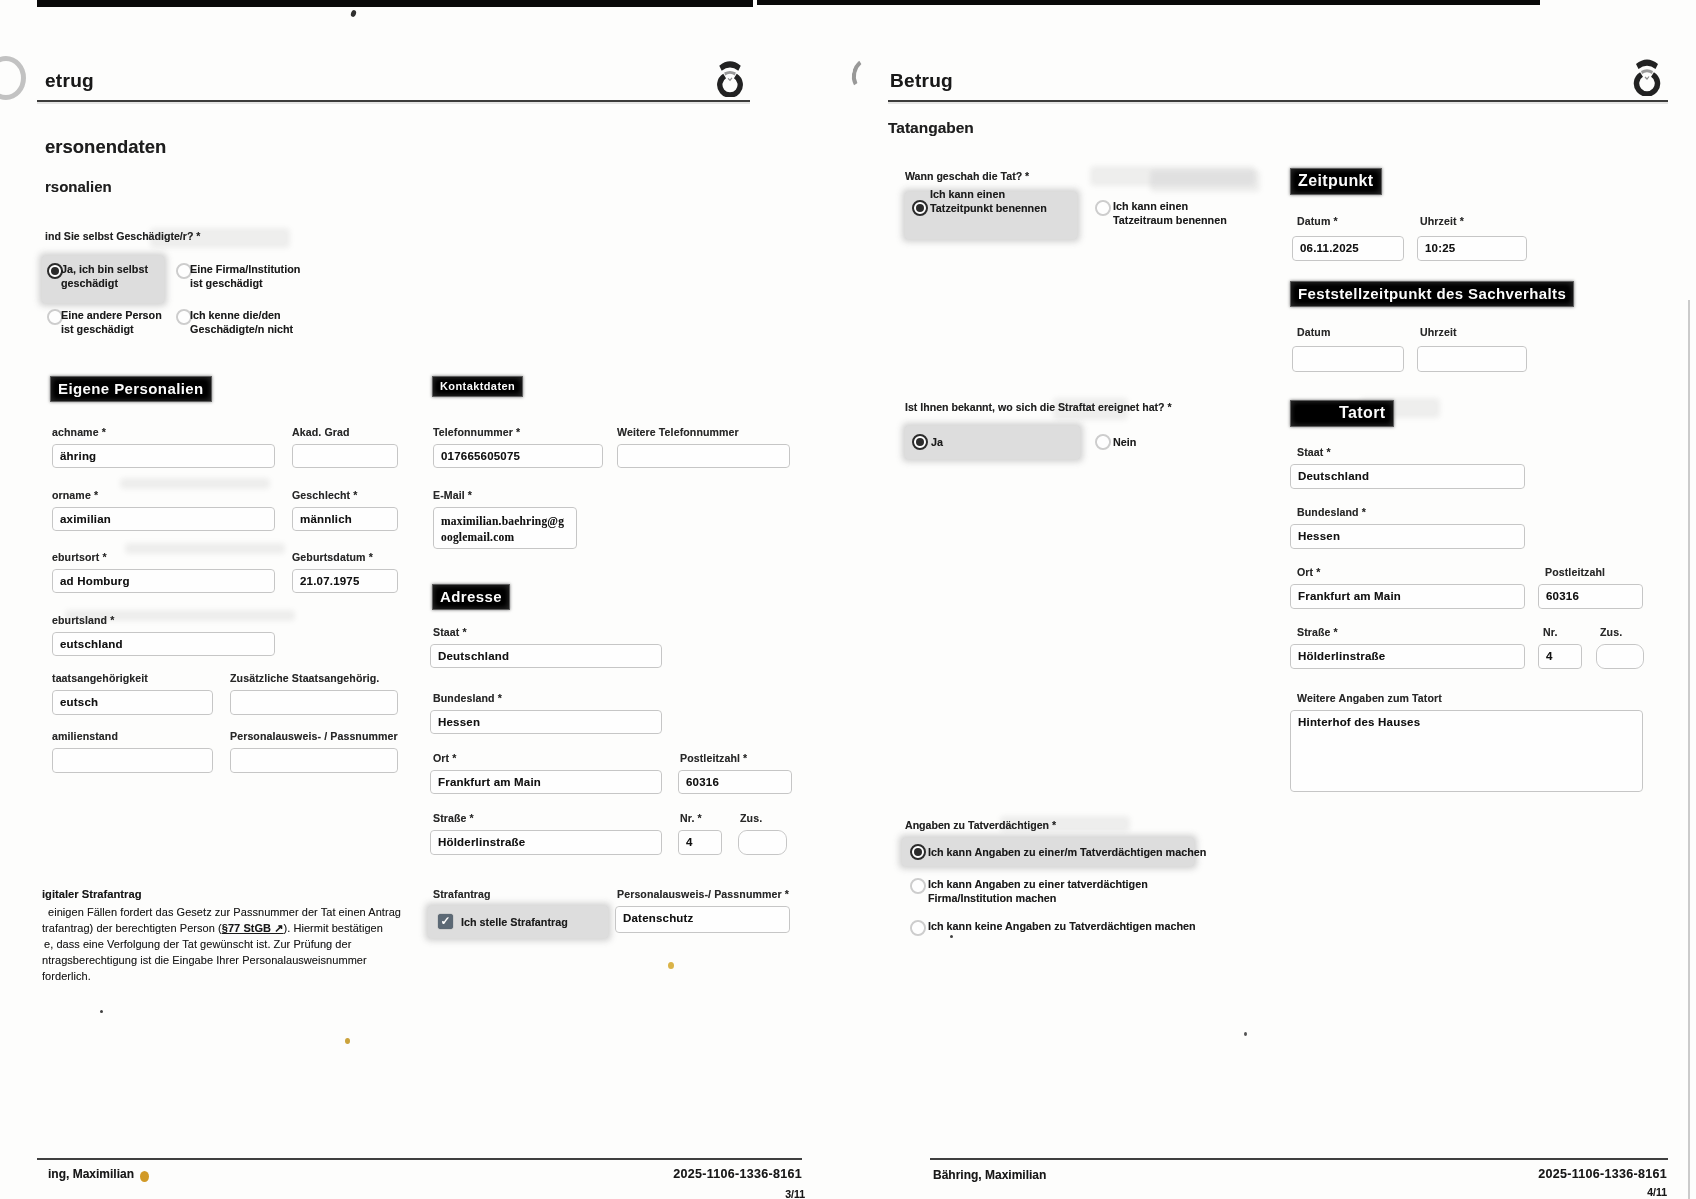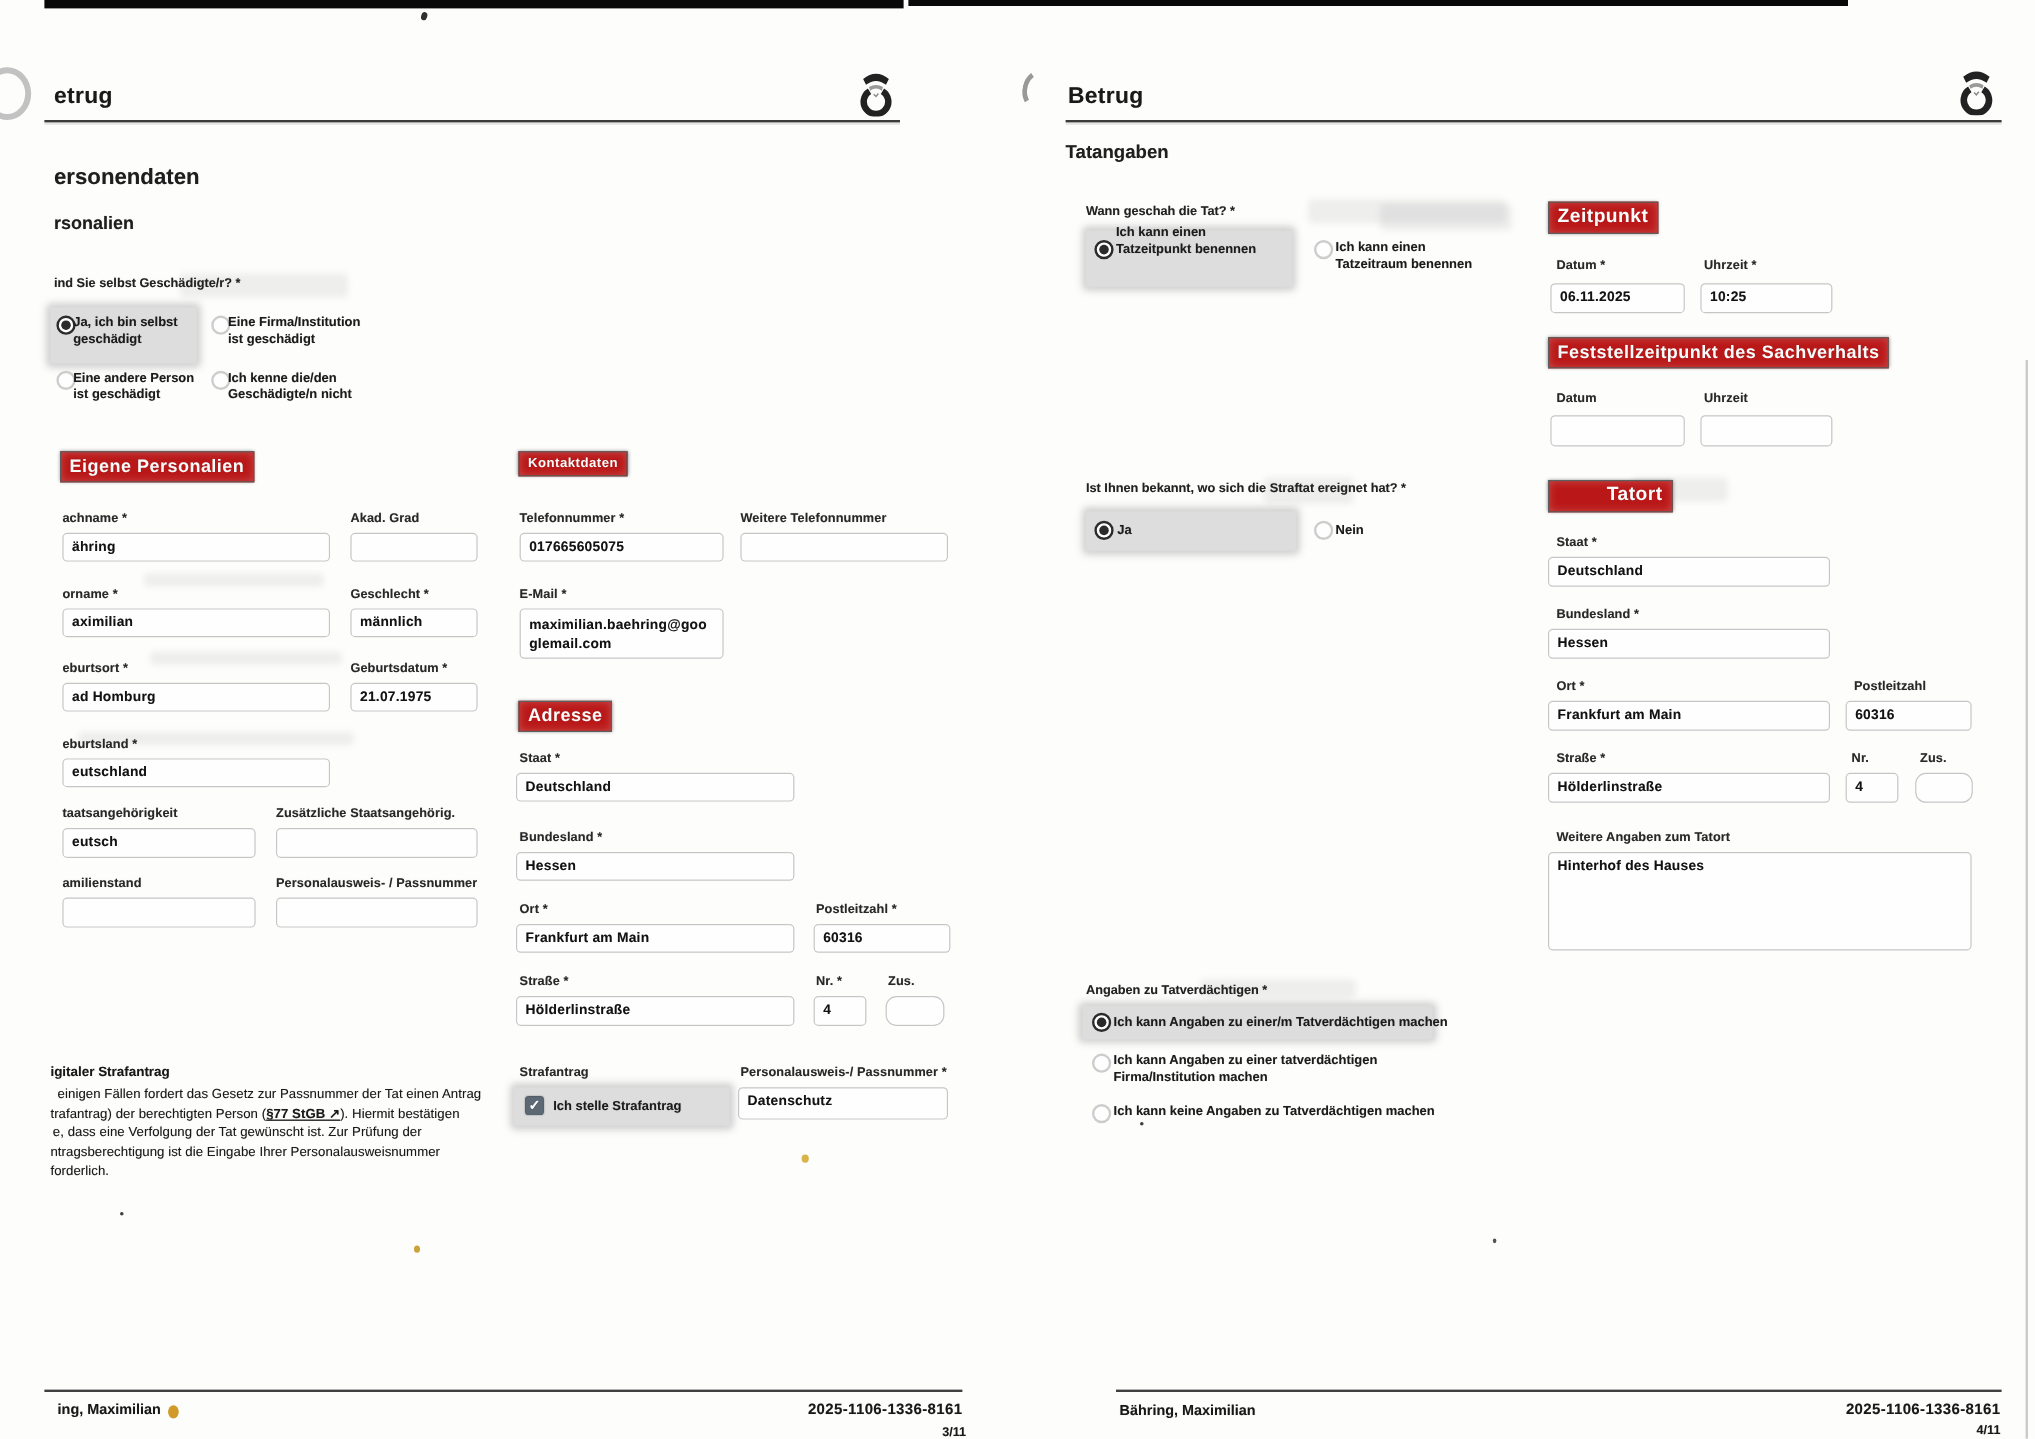--- a/index.html
+++ b/index.html
@@ -6,21 +6,21 @@
   body{width:1696px;height:1199px;background:#fdfdfc;font-family:"Liberation Sans",sans-serif;color:#1c1c1c;position:relative;overflow:hidden;}
   .scan{position:absolute;inset:0;filter:contrast(1.04) brightness(0.995);}
   .abs{position:absolute;}
   .pgtext{text-shadow:0 0 .6px rgba(40,40,40,.38);}
   .title{position:absolute;font-size:19px;font-weight:bold;color:#1d1d1d;letter-spacing:.3px;white-space:nowrap;}
   .h2{position:absolute;font-size:18.5px;font-weight:600;color:#222;white-space:nowrap;}
   .h3{position:absolute;font-size:15px;font-weight:600;color:#232323;white-space:nowrap;}
   .hline{position:absolute;height:2.4px;background:#2b2b2b;opacity:.9;box-shadow:0 2px 0 rgba(130,130,130,.22);}
   .fline{position:absolute;height:2px;background:#333;opacity:.92;}
   .topbar{position:absolute;background:#0e0e0e;}
-  .ghead{position:absolute;background:#b91c1c;color:#f7f7f7;font-weight:bold;padding:3px 7px 4px;letter-spacing:.4px;border:1px solid #606060;box-shadow:0 0 3px rgba(110,110,110,.9), inset 0 0 7px rgba(255,255,255,.22);white-space:nowrap;box-sizing:border-box;}
+  .ghead{position:absolute;background:#000000;color:#f7f7f7;font-weight:bold;padding:3px 7px 4px;letter-spacing:.4px;border:1px solid #606060;box-shadow:0 0 3px rgba(110,110,110,.9), inset 0 0 7px rgba(255,255,255,.22);white-space:nowrap;box-sizing:border-box;}
   .lbl{position:absolute;font-size:10.6px;font-weight:bold;color:#2c2c2c;white-space:nowrap;letter-spacing:.1px;}
   .q{position:absolute;font-size:10.6px;font-weight:bold;color:#262626;white-space:nowrap;}
   .box{position:absolute;border:1.6px solid #c4c4c4;border-radius:4px;background:#fff;box-sizing:border-box;font-size:11.5px;font-weight:bold;color:#161616;padding:5px 7px 0;overflow:hidden;letter-spacing:.2px;}
   .selbg{position:absolute;background:#dadada;box-shadow:0 0 6px 3px rgba(203,203,203,.9);border-radius:2px;}
   .rb{position:absolute;width:12px;height:12px;border-radius:50%;background:#fff;}
   .rb.on{border:2.6px solid #2e2e2e;}
   .rb.on::after{content:"";position:absolute;inset:2px;background:#2e2e2e;border-radius:50%;}
   .rb.off{border:2px solid #cbcbcb;}
   .olbl{position:absolute;font-size:10.8px;font-weight:bold;color:#1f1f1f;line-height:1.3;}
   .cb{position:absolute;width:15px;height:15px;border-radius:3px;background:#5e6a76;box-shadow:0 0 1px #3c454e;}
@@ -120,21 +120,21 @@
   <div class="box" style="left:52px;top:748px;width:161px;height:25px;"></div>
   <div class="lbl" style="left:230px;top:730px;">Personalausweis- / Passnummer</div>
   <div class="box" style="left:230px;top:748px;width:168px;height:25px;"></div>
 
   <div class="ghead" style="left:432px;top:376px;font-size:11px;">Kontaktdaten</div>
   <div class="lbl" style="left:433px;top:426px;">Telefonnummer *</div>
   <div class="box" style="left:433px;top:444px;width:170px;height:24px;">017665605075</div>
   <div class="lbl" style="left:617px;top:426px;">Weitere Telefonnummer</div>
   <div class="box" style="left:617px;top:444px;width:173px;height:24px;"></div>
   <div class="lbl" style="left:433px;top:489px;">E-Mail *</div>
-  <div class="box" style="left:433px;top:507px;width:170px;height:42px;word-break:break-all;white-space:normal;line-height:1.4;">maximilian.baehring@googlemail.com</div>
+  <div class="box" style="left:433px;top:507px;width:144px;height:42px;word-break:break-all;white-space:normal;line-height:1.4;font-family:Liberation Serif, serif;">maximilian.baehring@googlemail.com</div>
 
   <div class="ghead" style="left:432px;top:584px;font-size:15px;">Adresse</div>
   <div class="lbl" style="left:433px;top:626px;">Staat *</div>
   <div class="box" style="left:430px;top:644px;width:232px;height:24px;">Deutschland</div>
   <div class="lbl" style="left:433px;top:692px;">Bundesland *</div>
   <div class="box" style="left:430px;top:710px;width:232px;height:24px;">Hessen</div>
   <div class="lbl" style="left:433px;top:752px;">Ort *</div>
   <div class="box" style="left:430px;top:770px;width:232px;height:24px;">Frankfurt am Main</div>
   <div class="lbl" style="left:680px;top:752px;">Postleitzahl *</div>
   <div class="box" style="left:678px;top:770px;width:114px;height:24px;">60316</div>

